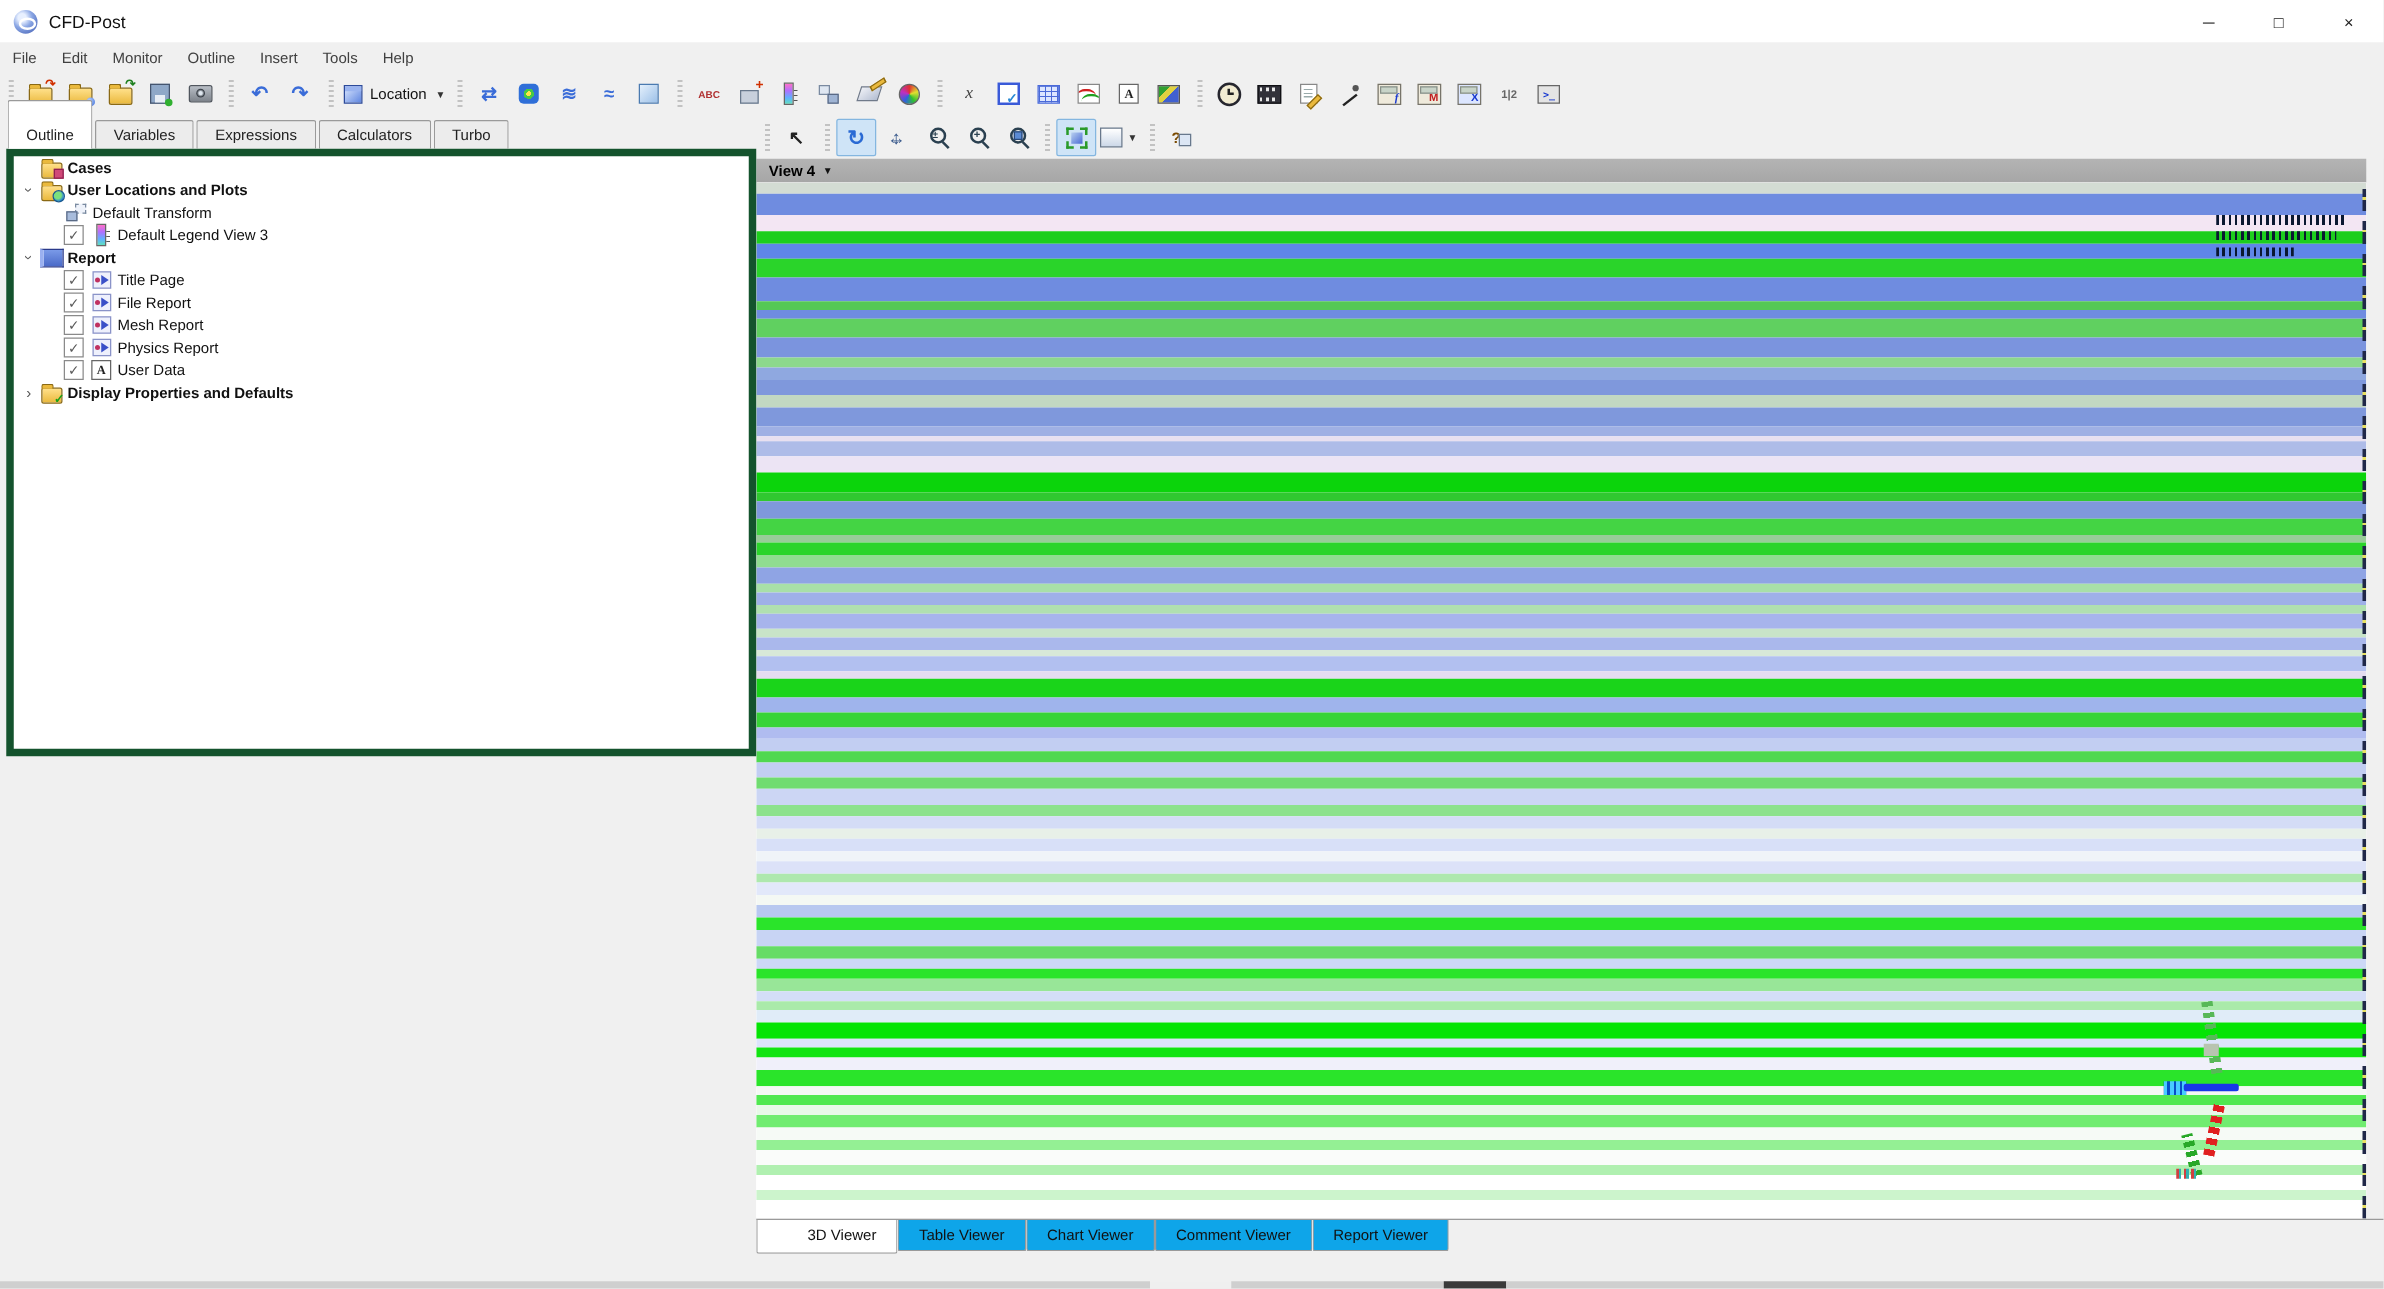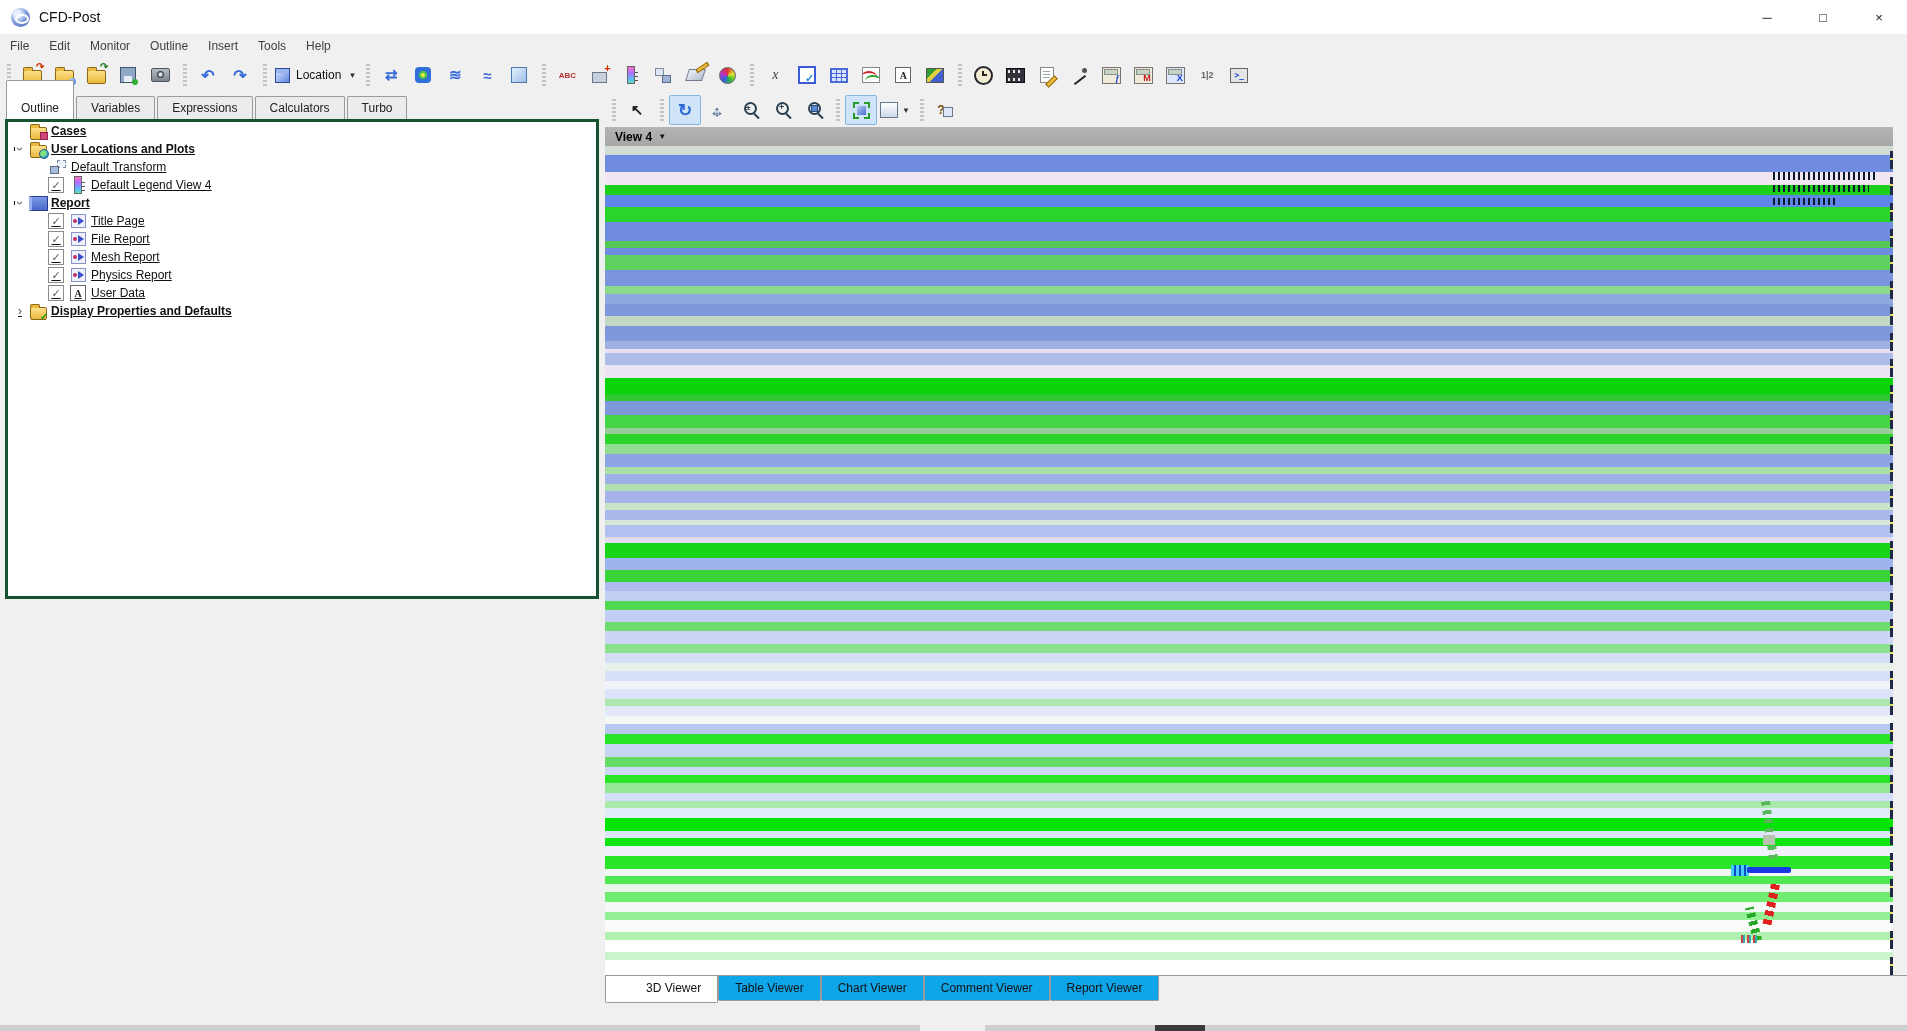--- a/index.html
+++ b/index.html
@@ -110,21 +110,21 @@
   .sh-book{width:15px;height:13px;background:linear-gradient(180deg,#7a9ae8,#4a6ac8);border:1px solid #2a3a8a;border-left:3px solid #9ab0f0;}
   .sh-page{width:13px;height:12px;background:#eef0fc;border:1px solid #8a93c8;position:relative;}
   .sh-page::before{content:"";position:absolute;left:1px;top:4px;width:4px;height:4px;border-radius:50%;background:#c03060;}
   .sh-page::after{content:"";position:absolute;right:1px;top:2px;border-left:6px solid #3a50c8;border-top:4px solid transparent;border-bottom:4px solid transparent;}
 
   
   #left-panel{position:absolute;left:0;top:93px;width:598px;bottom:26px;background:#f0f0f0;}
   #left-tabs{position:absolute;left:6px;top:1px;height:25px;display:flex;align-items:flex-end;}
   .ltab{padding:4px 14px;border:1px solid #9a9a9a;border-bottom:none;background:#ececec;margin-right:2px;border-radius:2px 2px 0 0;color:#222;}
   .ltab.active{background:#ffffff;padding-top:20px;position:relative;z-index:2;}
-  #tree-box{position:absolute;left:5px;top:26px;width:588px;height:474px;background:#ffffff;border:3px solid #14532d;overflow:hidden;z-index:1;text-decoration:underline;}
+  #tree-box{position:absolute;left:5px;top:26px;width:588px;height:474px;background:#ffffff;border:6px solid #14532d;overflow:hidden;z-index:1;}
   .trow{display:flex;align-items:center;height:18px;white-space:nowrap;}
   .chev{width:16px;text-align:center;color:#555;font-size:12px;flex:0 0 auto;}
   .chev.exp{transform:rotate(90deg);}
   .cbx{width:14px;height:14px;background:#fff;border:1px solid #8a8a8a;margin-right:4px;display:inline-flex;align-items:center;justify-content:center;font-size:11px;color:#5a5a5a;flex:0 0 auto;}
   .t-ic{width:20px;display:inline-flex;justify-content:center;margin-right:3px;flex:0 0 auto;}
   .t-label{color:#111;}
   .t-label.b{font-weight:bold;}
 
   
   #viewer-toolbar{position:absolute;left:605px;top:93px;height:34px;right:0;background:#f0f0f0;display:flex;align-items:center;}
@@ -313,21 +313,21 @@
           <span class="t-ic">
             <span class="ic sh-transform"></span>
           </span>
           <span class="t-label">Default Transform</span>
         </div>
         <div class="trow" style="padding-left: 40px;">
           <span class="cbx">✓</span>
           <span class="t-ic">
             <span class="ic sh-legendbar"></span>
           </span>
-          <span class="t-label">Default Legend View 4</span>
+          <span class="t-label">Default Legend View 3</span>
         </div>
         <div class="trow" style="padding-left: 4px;">
           <span class="chev exp">›</span>
           <span class="t-ic">
             <span class="ic sh-book"></span>
           </span>
           <span class="t-label b">Report</span>
         </div>
         <div class="trow" style="padding-left: 40px;">
           <span class="cbx">✓</span>

